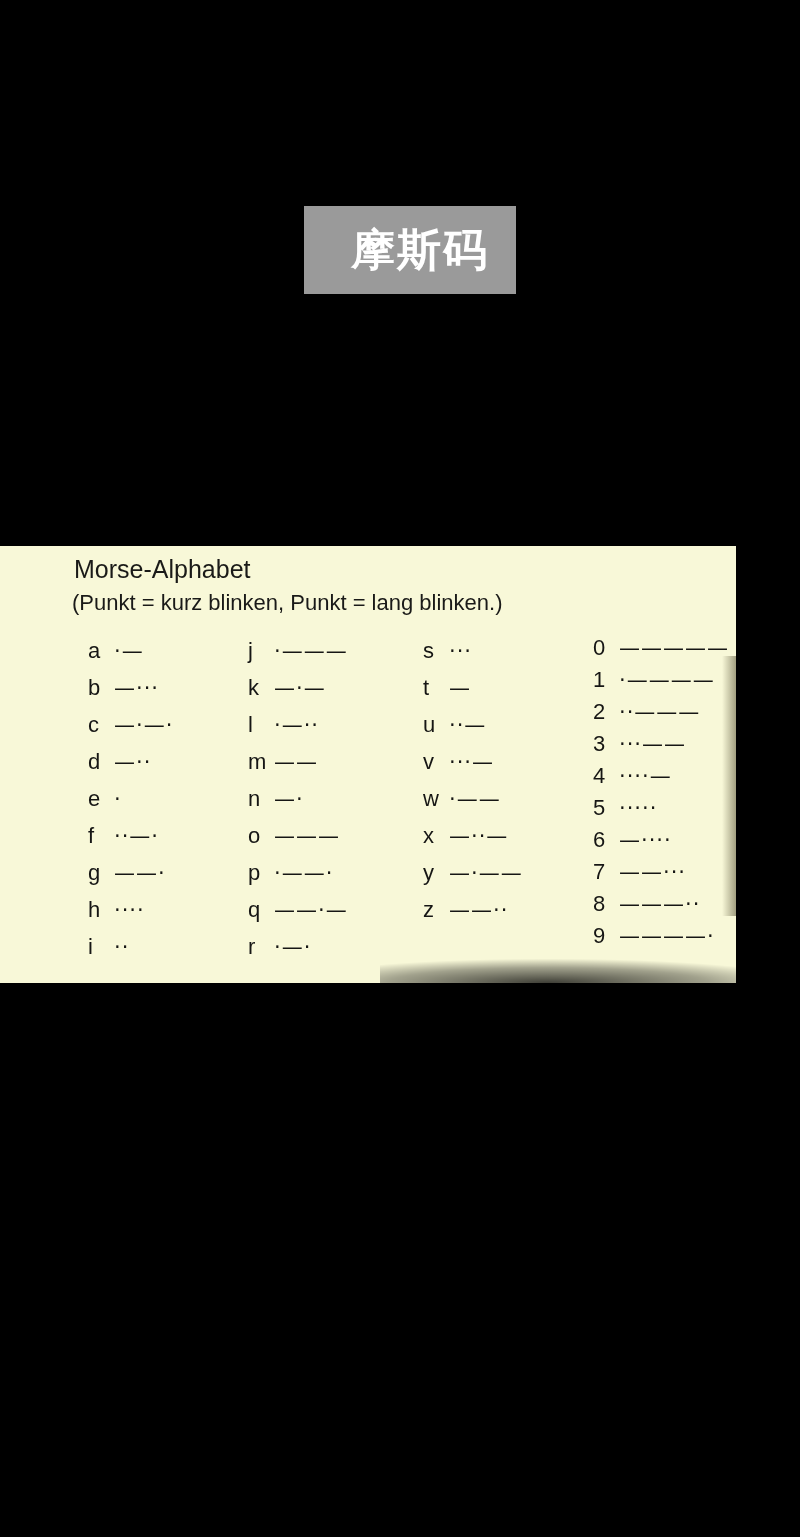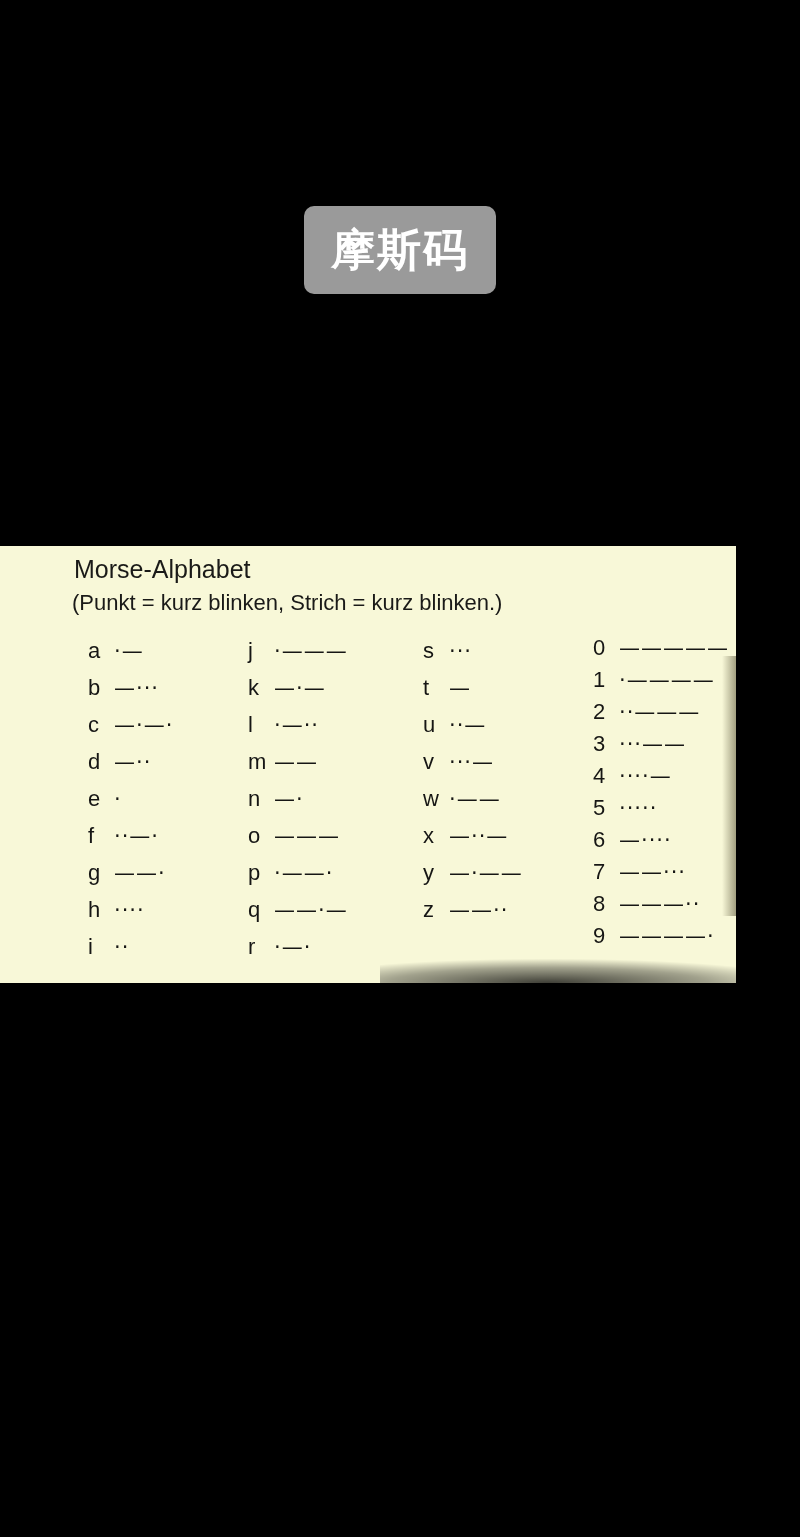--- a/index.html
+++ b/index.html
@@ -16,24 +16,25 @@
   }
 
   
   #title-overlay {
     position: absolute;
     left: 304px;
     top: 206px;
     width: 192px;
     height: 88px;
     background: #9a9a9a;
-    border-radius: 10px;
+    border-radius: 0;
     display: flex;
     align-items: center;
     justify-content: center;
+    padding-left: 20px;
   }
   #title-overlay .title-text {
     color: #ffffff;
     font-size: 44px;
     font-weight: bold;
     letter-spacing: 2px;
     font-family: "DejaVu Sans", sans-serif;
     line-height: 1;
   }
 
@@ -126,21 +127,21 @@
 <body>
 
 <div id="video-frame">
 
   <div id="title-overlay">
     <span class="title-text">摩斯码</span>
   </div>
 
   <div id="morse-card">
     <div id="card-heading">Morse-Alphabet</div>
-    <div id="card-subheading">(Punkt = kurz blinken, Strich = kurz blinken.)</div>
+    <div id="card-subheading">(Punkt = kurz blinken, Punkt = lang blinken.)</div>
 
     <div class="morse-columns">
       <div class="morse-col c1">
           <div class="morse-row">
             <span class="morse-char">a</span>
             <span class="morse-code">·—</span>
           </div>
           <div class="morse-row">
             <span class="morse-char">b</span>
             <span class="morse-code">—···</span>

